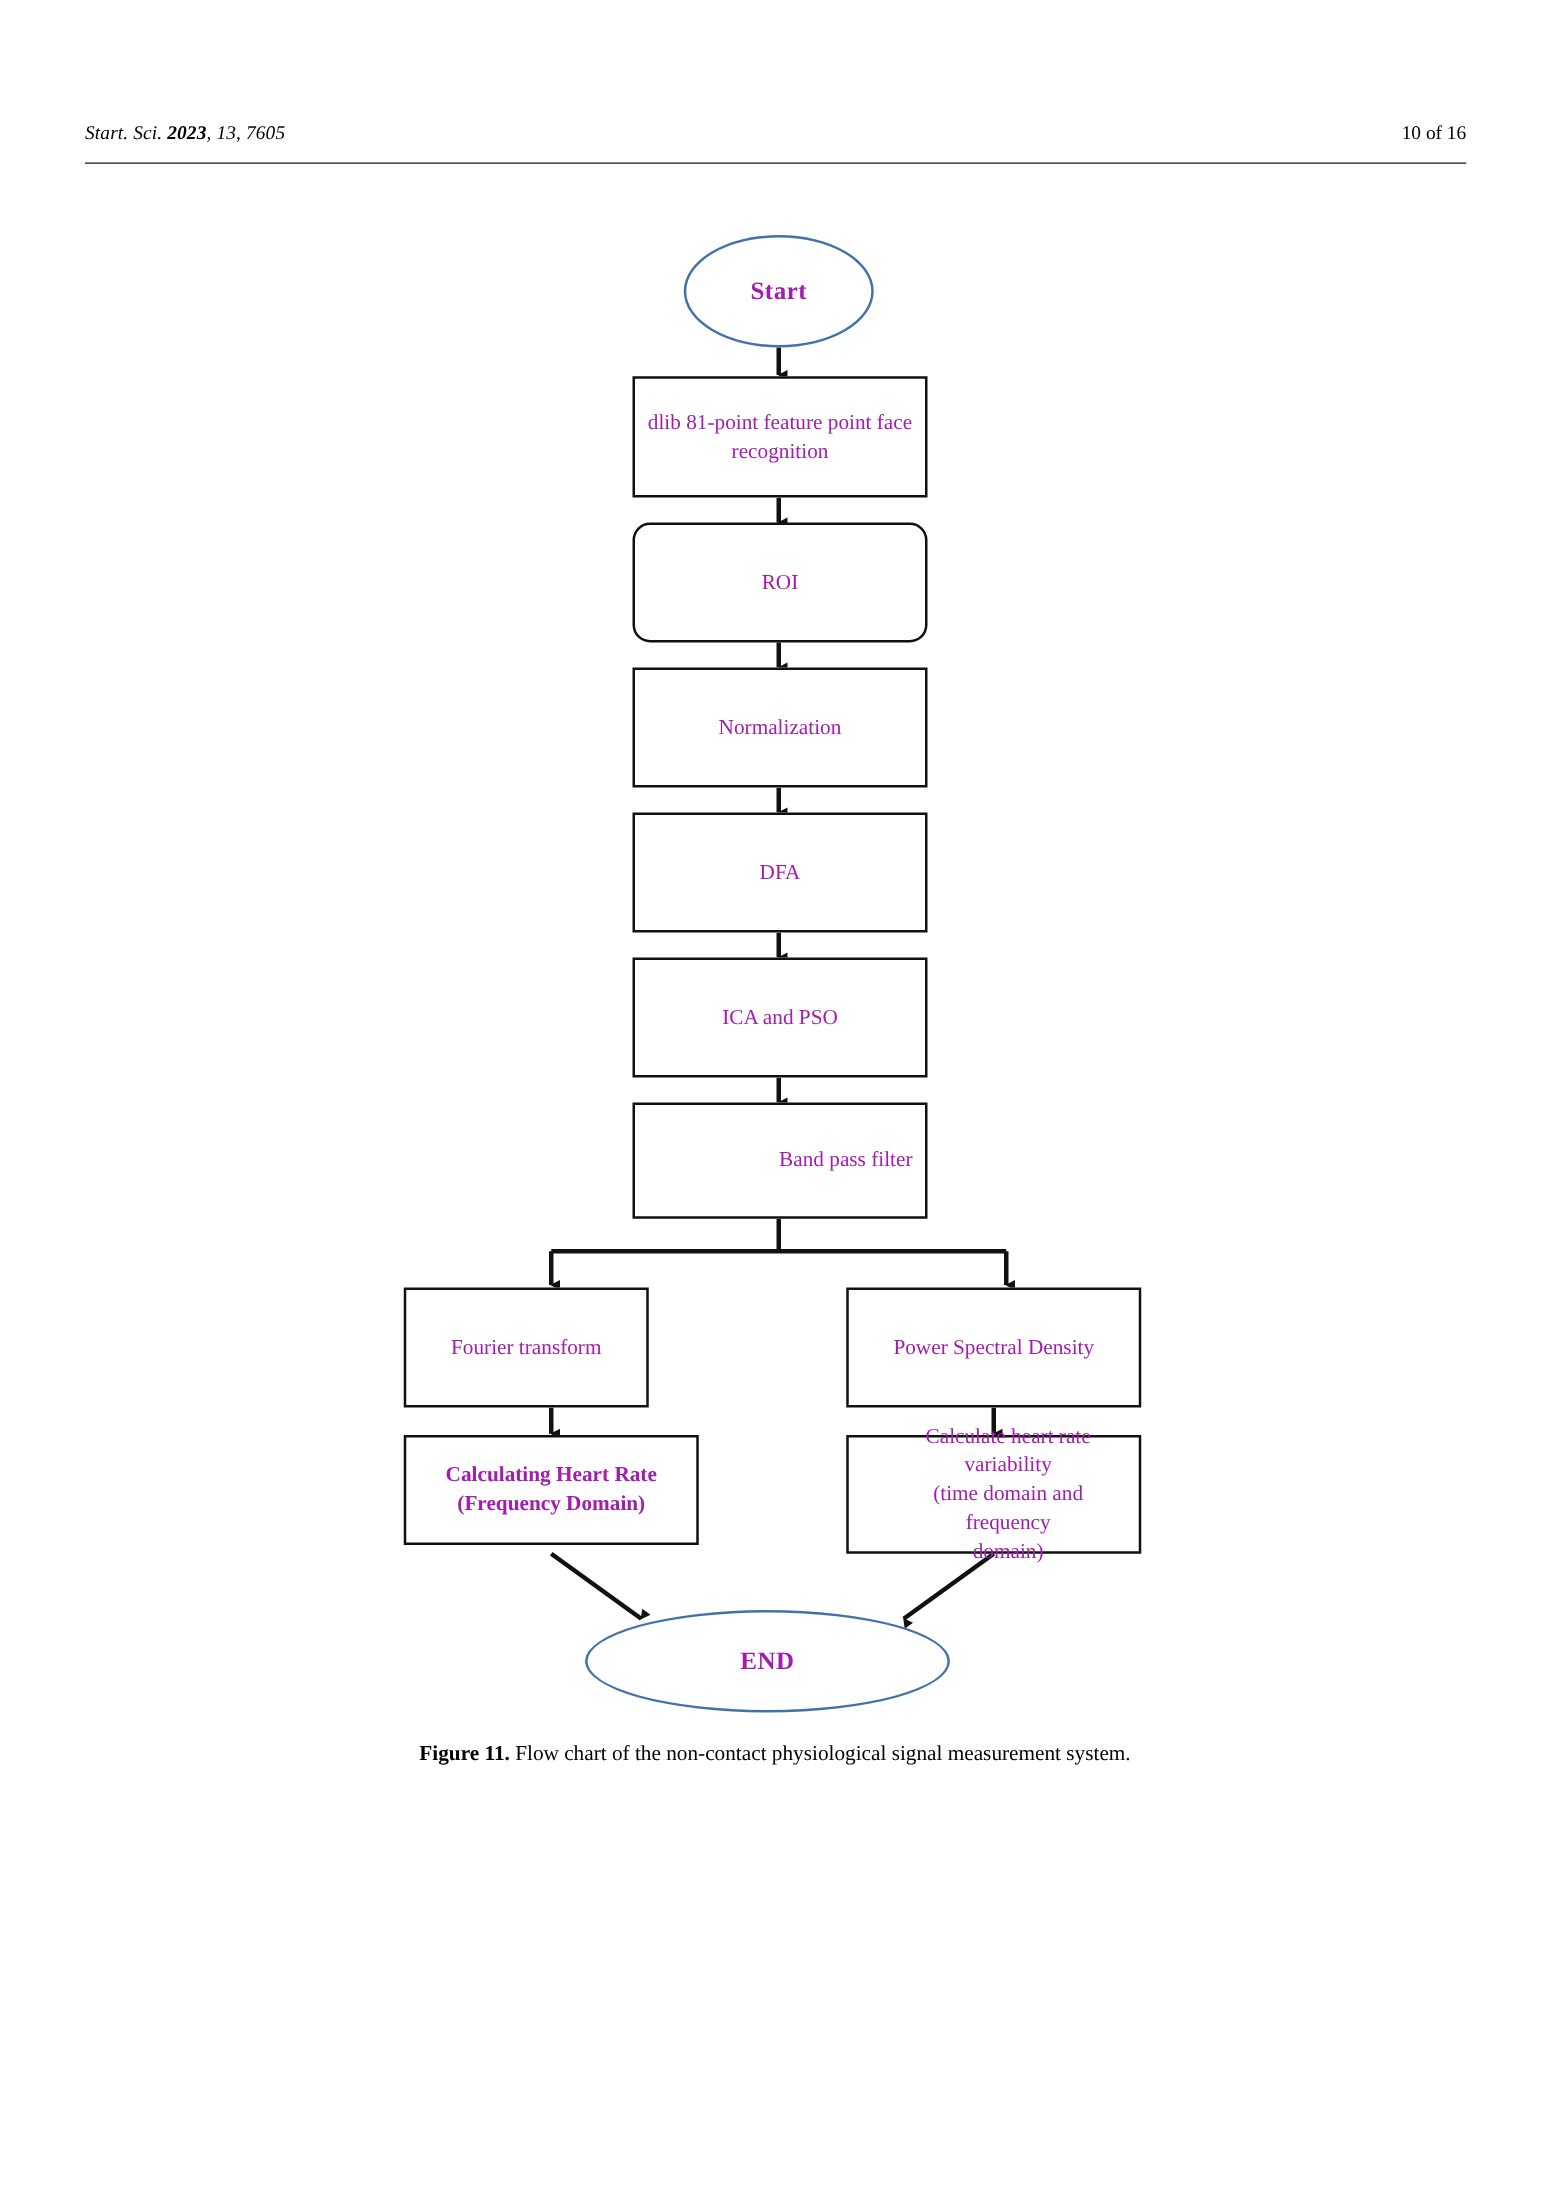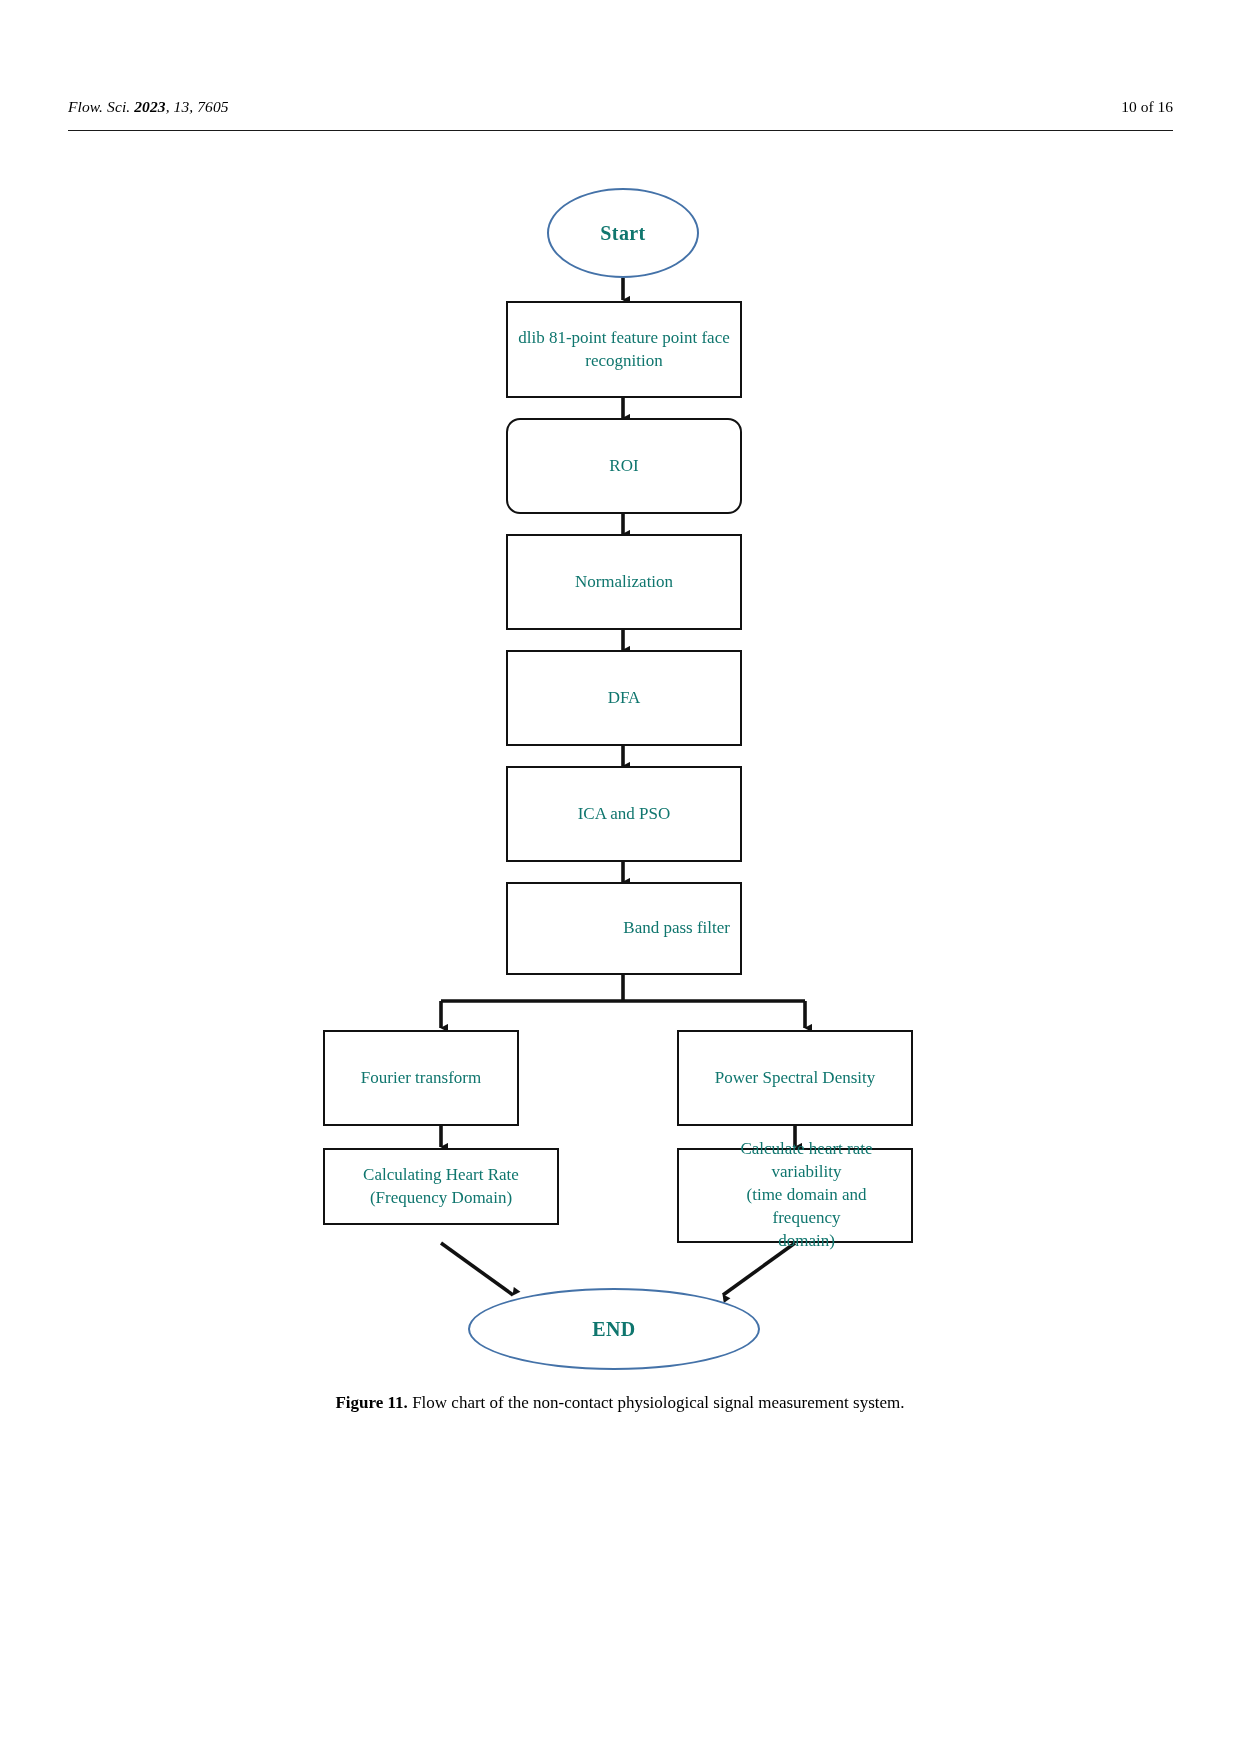--- a/index.html
+++ b/index.html
@@ -73,21 +73,21 @@
 
   .node {
     position: absolute;
     box-sizing: border-box;
     display: flex;
     align-items: center;
     justify-content: center;
     text-align: center;
     font-size: 17px;
     line-height: 1.35;
-    color: #0f766e;
+    color: #a21caf;
     background: #ffffff;
   }
   .node.rect {
     border: 2.2px solid #111111;
   }
   .node.terminal {
     border: 2.2px solid #4472a8;
     border-radius: 50%;
     font-weight: bold;
     font-size: 20px;
@@ -110,21 +110,21 @@
     line-height: 1.4;
   }
   .caption b { font-weight: bold; }
 </style>
 </head>
 <body>
 
 <div class="page">
 
   <div class="runhead">
-    <div class="runhead-left"><span>Flow. Sci. </span><b>2023</b><span>, 13, 7605</span></div>
+    <div class="runhead-left"><span>Start. Sci. </span><b>2023</b><span>, 13, 7605</span></div>
     <div class="runhead-right">10 of 16</div>
   </div>
   <div class="rule"></div>
 
   <div class="chart">
 
     <svg viewBox="0 0 1241 1754" aria-hidden="true">
       <defs>
         <marker id="ah" markerWidth="9" markerHeight="9" refX="4.5" refY="7.6" orient="auto-start-reverse" markerUnits="userSpaceOnUse">
           <path d="M 0.4 0.6 L 4.5 8.4 L 8.6 0.6 Z" fill="#111111"></path>
@@ -189,21 +189,21 @@
     </div>
 
     <div class="node rect" style="left:323px; top:1030px; width:196px; height:96px;">
       <span class="label">Fourier transform</span>
     </div>
 
     <div class="node rect" style="left:677px; top:1030px; width:236px; height:96px;">
       <span class="label">Power Spectral Density</span>
     </div>
 
-    <div class="node rect" style="left:323px; top:1148px; width:236px; height:77px;">
+    <div class="node rect" style="left:323px; top:1148px; width:236px; height:88px;font-weight:bold;">
       <span class="label">Calculating Heart Rate
 (Frequency Domain)</span>
     </div>
 
     <div class="node rect" style="left:677px; top:1148px; width:236px; height:95px;padding-left:23px;">
       <span class="label">Calculate heart rate variability
 (time domain and frequency
 domain)</span>
     </div>
 

